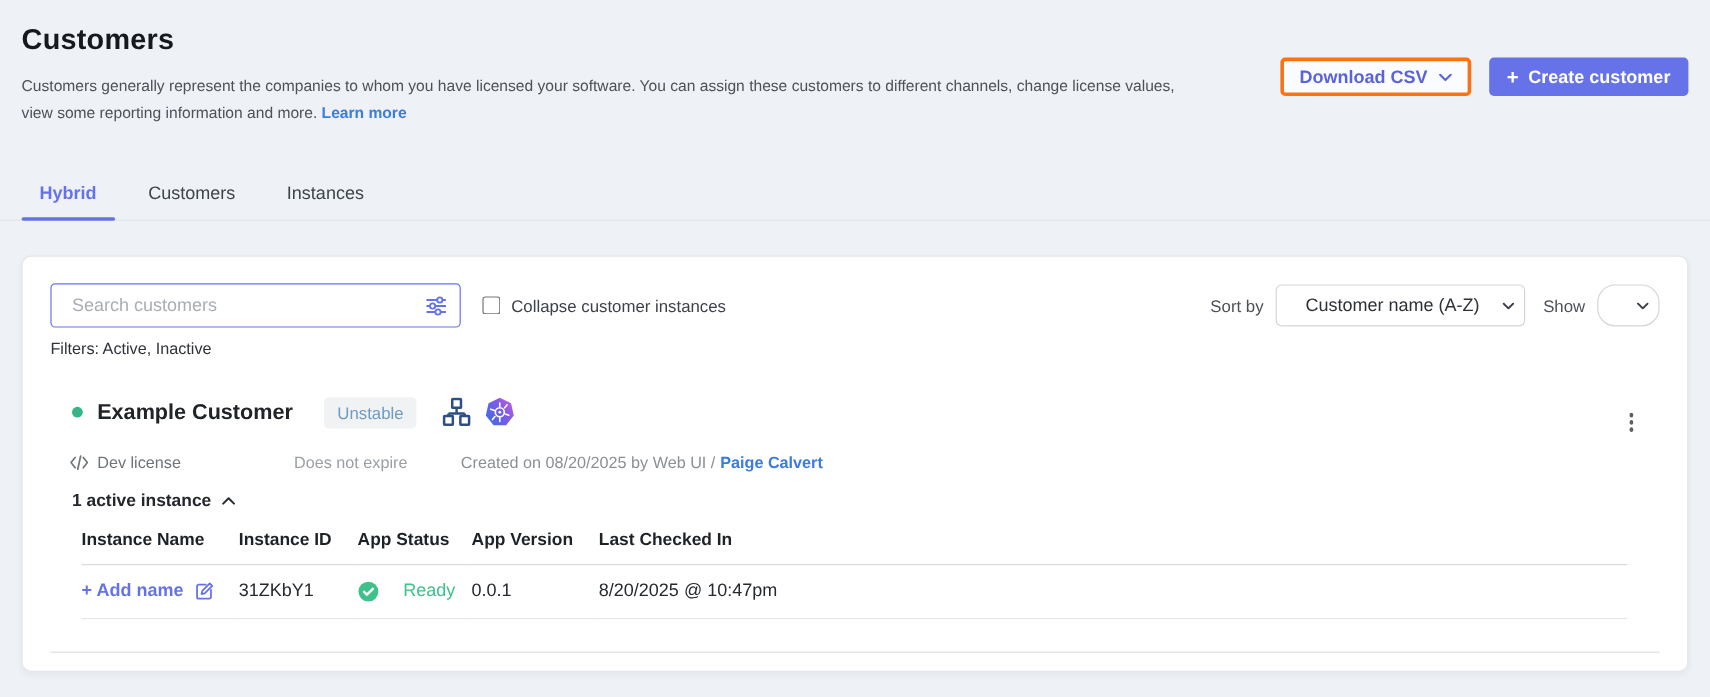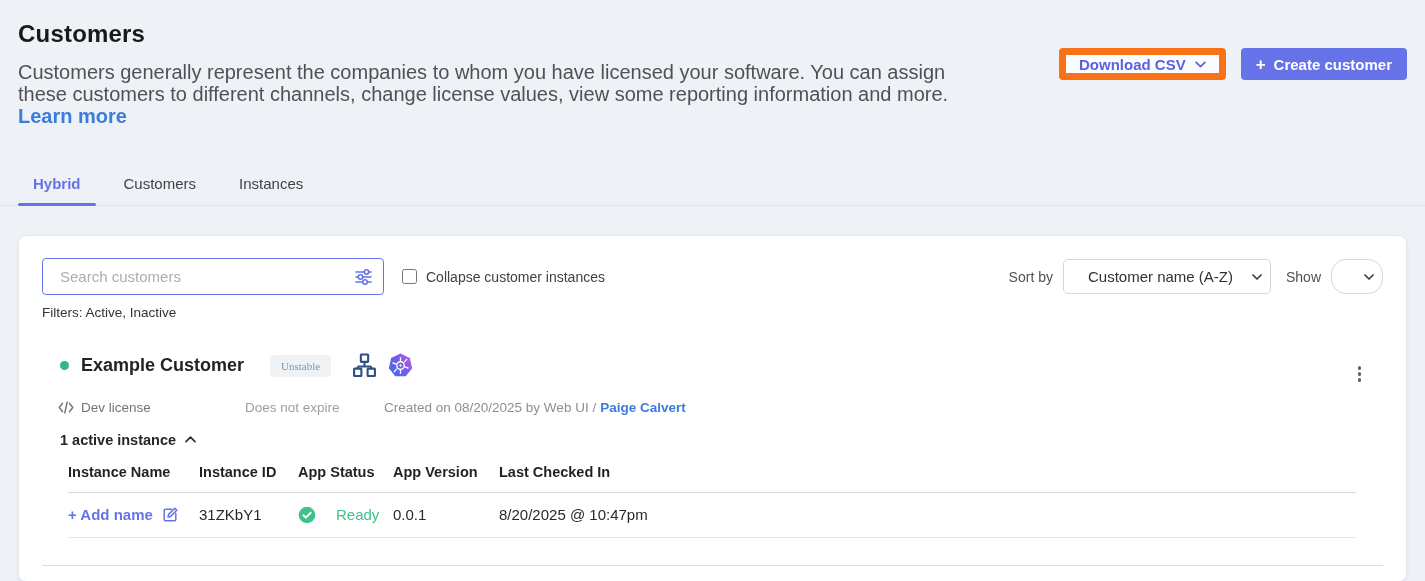--- a/index.html
+++ b/index.html
@@ -6,26 +6,26 @@
   html,body { margin:0; padding:0; }
   body {
     width:1425px; height:581px; overflow:hidden; position:relative;
     background:#eef1f5;
     font-family:"Liberation Sans", sans-serif;
     color:#2c3035;
   }
   
   .page-header { position:relative; padding:20px 18px 0; }
   .page-title { margin:0; font-size:24px; font-weight:700; color:#17191d; letter-spacing:.2px; }
-  .page-desc { margin:13px 0 16px; max-width:962px; font-size:20px; line-height:22px; color:#4e5257; }
+  .page-desc { margin:13px 0 16px; max-width:962px; font-size:13px; line-height:22px; color:#4e5257; }
   .link { color:#3b7cdd; font-weight:600; text-decoration:none; cursor:pointer; }
   .header-actions { position:absolute; top:48px; right:18px; display:flex; gap:15px; }
   .btn { display:flex; align-items:center; height:32px; border-radius:4px;
          font-size:15px; font-weight:700; cursor:pointer; font-family:inherit; }
-  .btn-outline { background:#fbfcff; border:7px solid #f97316; color:#5a63dd; padding:0 13px; gap:9px; }
+  .btn-outline { background:#fbfcff; border:3px solid #f97316; color:#5a63dd; padding:0 13px; gap:9px; }
   .btn-solid { background:#6673e8; border:none; color:#ffffff; padding:0 15px; gap:8px; }
   .plus-glyph { font-size:17px; font-weight:700; line-height:1; }
   
   .tabs { display:flex; gap:13px; padding:0 18px; margin-top:48px; border-bottom:1px solid #e2e5e9; }
   .tab { padding:0 15px 13px; font-size:15px; color:#3f4449; cursor:pointer; position:relative; }
   .tab.active { color:#6673e8; font-weight:700; }
   .tab.active::after { content:""; position:absolute; left:0; right:0; bottom:-1px; height:3px;
                        background:#6673e8; border-radius:2px; }
   
   .card { margin:29px 18px 0; height:347px; background:#fff; border:1px solid #e3e6ea;
@@ -46,22 +46,22 @@
                         padding:0 26px 0 24px; font-family:inherit; cursor:pointer; }
   .select-wrap .chev { position:absolute; right:9px; top:15px; pointer-events:none; }
   .sort-select select { width:208px; }
   .show-select select { width:52px;border-radius:15px; }
   .show-label { margin-left:5px; }
   .filters-line { margin-top:10px; font-size:13.5px; color:#2f3338; }
   
   .customer-header { margin-top:26px; padding-left:18px; display:flex; align-items:center; }
   .presence-dot { width:9px; height:9px; border-radius:50%; background:#35b588; margin-right:12px; flex:none; }
   .customer-name { font-size:18px; font-weight:700; color:#202428; }
-  .channel-badge { margin-left:26px; background:#f0f2f4; color:#6e9bc3; font-size:11px;
-                   padding:5px 11px; border-radius:4px;font-family:Liberation Serif, serif; }
+  .channel-badge { margin-left:26px; background:#f0f2f4; color:#6e9bc3; font-size:14px;
+                   padding:5px 11px; border-radius:4px; }
   .icon-btn { display:flex; line-height:0; cursor:pointer; }
   .icon-sitemap { margin-left:21px; }
   .icon-k8s { margin-left:11px; }
   .kebab { margin-left:auto; margin-right:18px; margin-top:16px; display:flex; flex-direction:column;
            gap:2.5px; padding:4px; cursor:pointer; }
   .kebab i { width:3.5px; height:3.5px; border-radius:50%; background:#5c6065; }
   .license-row { margin-top:14px; padding-left:16px; display:flex; align-items:center; font-size:13.5px; }
   .license-type { display:flex; align-items:center; gap:7px; color:#6f7478; width:187px; }
   .license-expiry { color:#9b9fa4; width:139px; }
   .license-created { color:#8b9095; }

